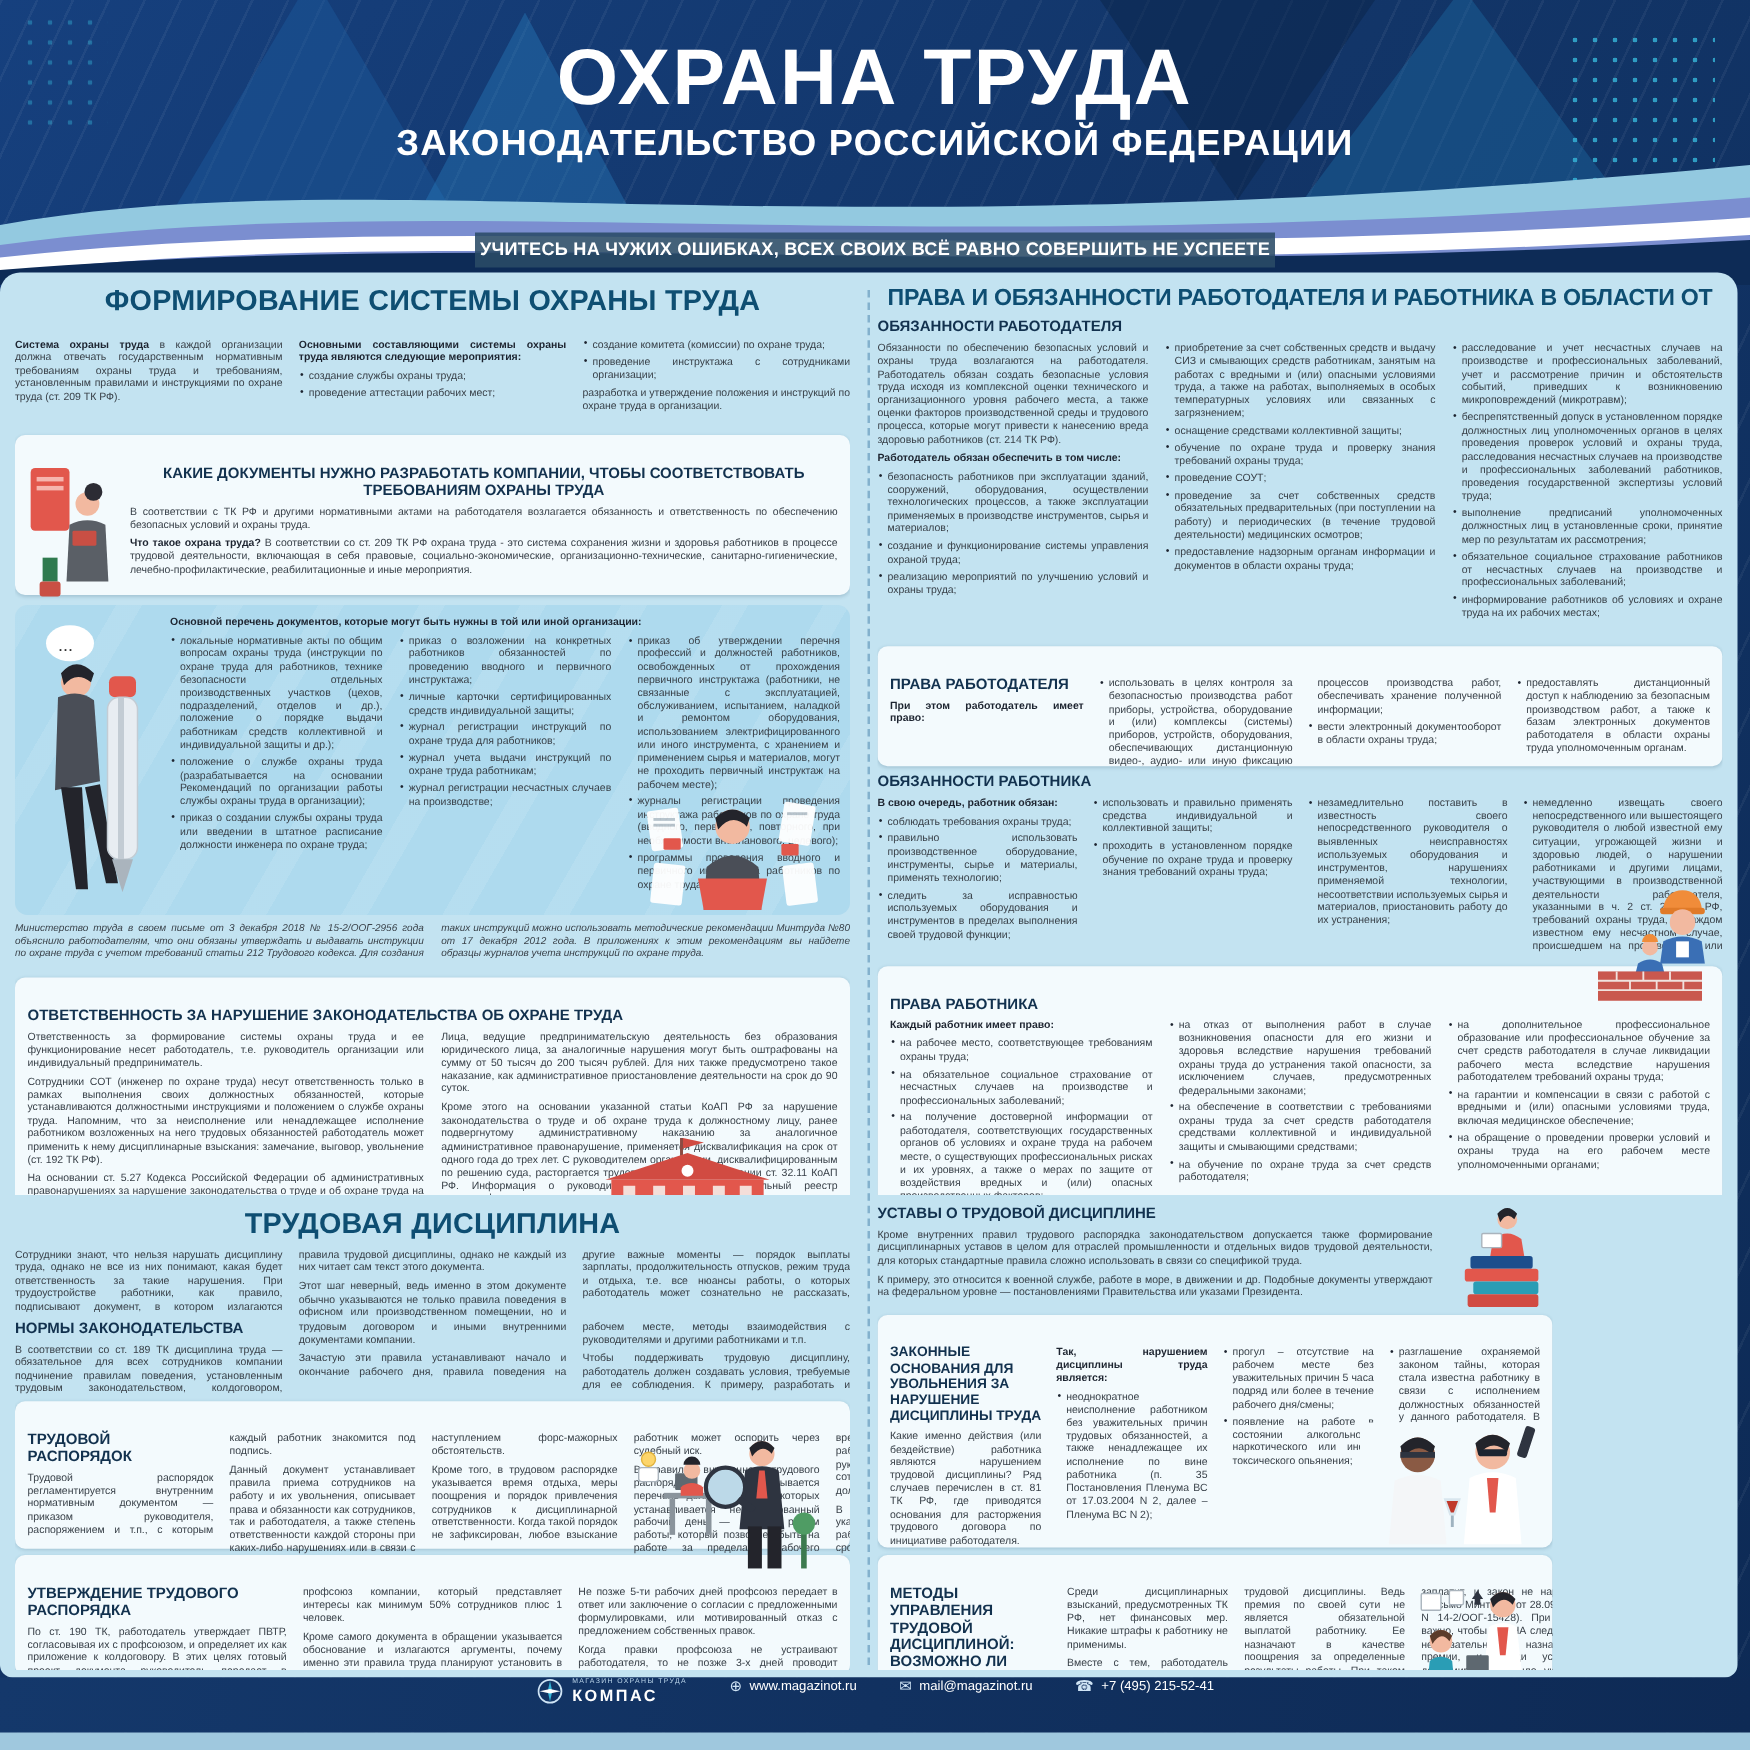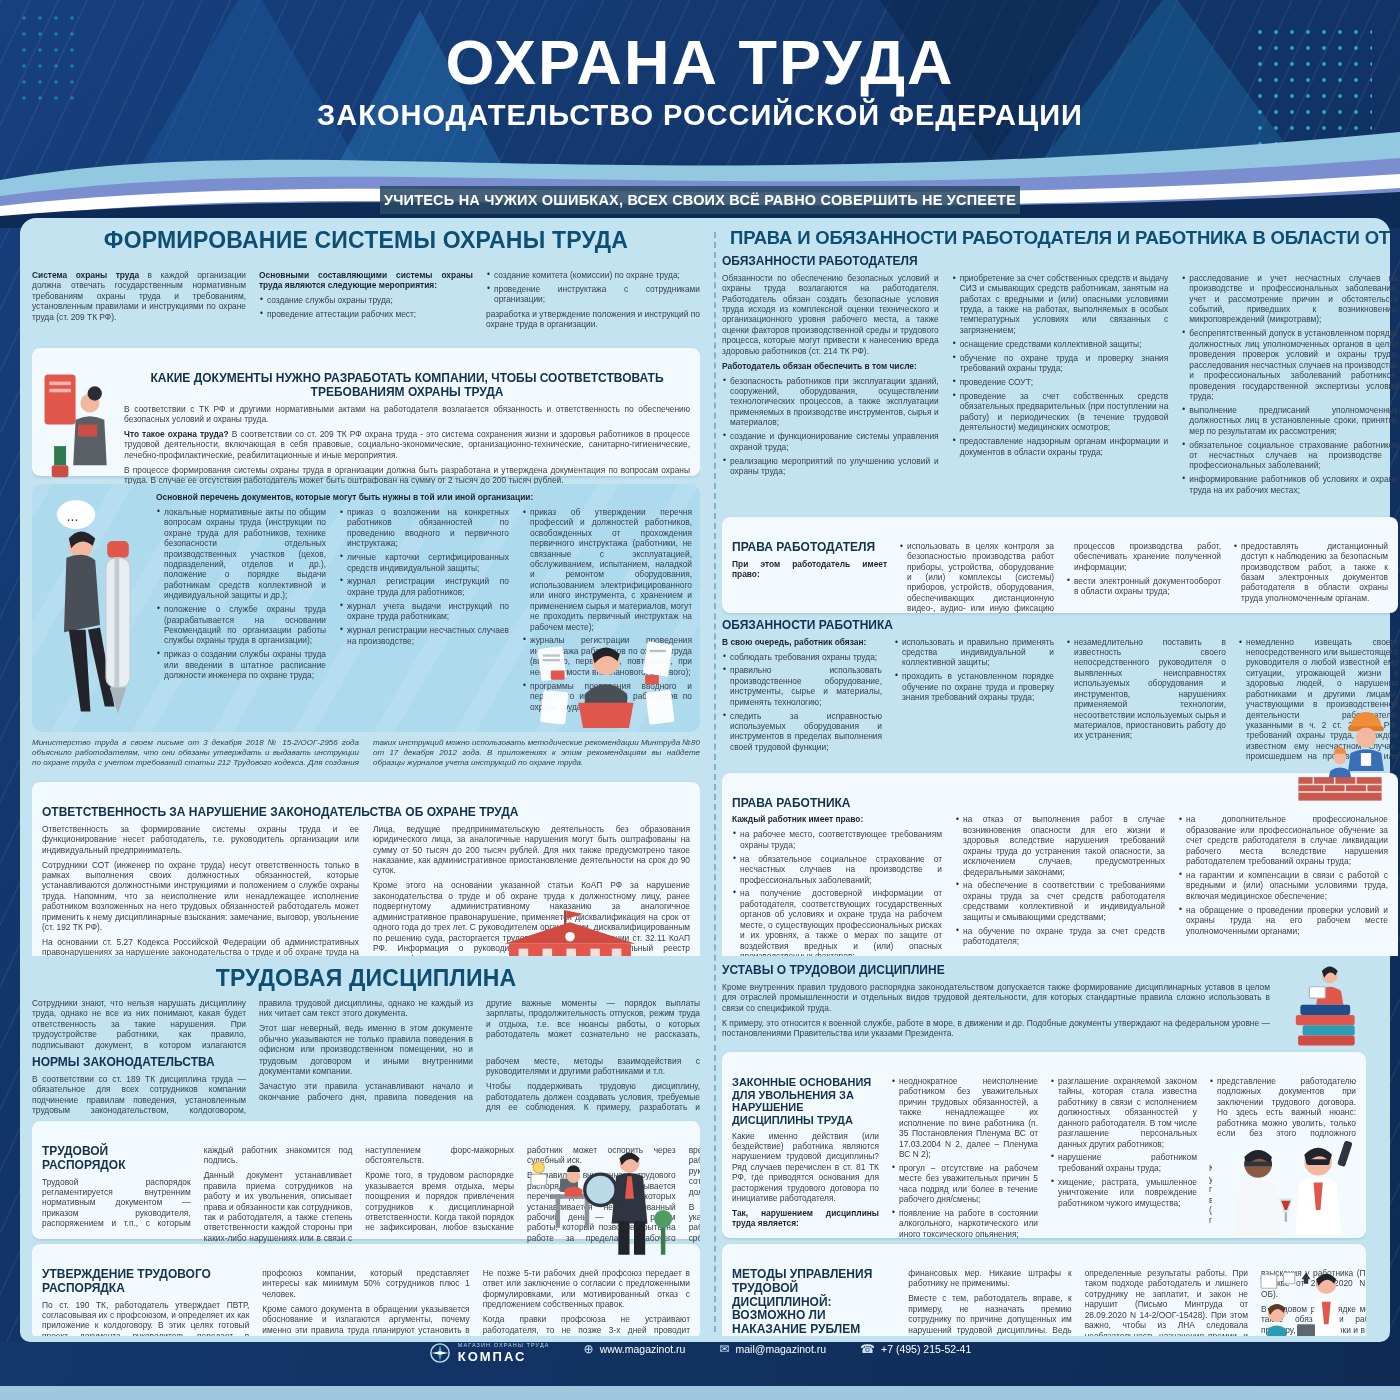--- a/index.html
+++ b/index.html
@@ -15,21 +15,21 @@
   .streaks{position:absolute;inset:0;background:repeating-linear-gradient(115deg,rgba(255,255,255,.05) 0 2px,transparent 2px 26px);}
   .hdr-title{position:absolute;top:26px;left:0;right:0;text-align:center;color:#fff;
     font-size:63px;font-weight:900;letter-spacing:2px;}
   .hdr-sub{position:absolute;top:99px;left:0;right:0;text-align:center;color:#fff;
     font-size:29px;font-weight:800;letter-spacing:1px;}
   .waves{position:absolute;top:118px;left:0;width:1400px;height:110px;}
   .slogan{position:absolute;top:186px;left:380px;width:640px;height:28px;
     background:rgba(42,75,102,.88);color:#fff;font-size:14.5px;font-weight:700;
     display:flex;align-items:center;justify-content:center;letter-spacing:.2px;z-index:5;}
   
-  .main{position:absolute;left:20px;right:10px;top:218px;height:1124px;
+  .main{position:absolute;left:0;right:10px;top:218px;height:1124px;
     background:#c3e3f1;border-radius:16px 16px 10px 10px;z-index:2;}
   .divider-v{position:absolute;left:694px;top:14px;bottom:10px;border-left:2px dashed rgba(26,98,148,.38);}
   .q{position:absolute;overflow:hidden;}
   .sec-title{font-size:23px;font-weight:800;color:#0e4e72;text-align:center;margin:1px 0 6px;letter-spacing:.2px;}
   .sec-title.sm{font-size:18.5px;letter-spacing:-.2px;}
   .h3{font-size:12px;font-weight:800;color:#12314e;text-transform:uppercase;margin:0 0 4px;line-height:1.15;}
   .h3.c{text-align:center;}
   .box{background:#f3fafd;border-radius:8px;padding:24px 10px;box-shadow:0 1px 3px rgba(20,60,90,.18);}
   p,li{font-size:8.4px;line-height:1.24;color:#394149;text-align:justify;margin:0 0 4.5px;}
   .lead{font-weight:700;color:#1d2430;}
@@ -115,21 +115,20 @@
             <circle cx="44" cy="18" r="6" fill="#2c2c34"></circle>
           <path d="M28,40 Q40,34 52,40 L54,78 L26,78 Z" fill="#5a5f66"></path>
           <rect x="30" y="44" width="16" height="10" rx="1" fill="#c94f44"></rect>
           <rect x="10" y="62" width="10" height="16" fill="#2f7a4f"></rect>
             <rect x="8" y="78" width="14" height="10" rx="2" fill="#c94f44"></rect>
         </svg>
         <div>
           <div class="h3 c">КАКИЕ ДОКУМЕНТЫ НУЖНО РАЗРАБОТАТЬ КОМПАНИИ, ЧТОБЫ СООТВЕТСТВОВАТЬ ТРЕБОВАНИЯМ ОХРАНЫ ТРУДА</div>
           <p>В соответствии с ТК РФ и другими нормативными актами на работодателя возлагается обязанность и ответственность по обеспечению безопасных условий и охраны труда.</p>
           <p><b>Что такое охрана труда?</b><span> В соответствии со ст. 209 ТК РФ охрана труда - это система сохранения жизни и здоровья работников в процессе трудовой деятельности, включающая в себя правовые, социально-экономические, организационно-технические, санитарно-гигиенические, лечебно-профилактические, реабилитационные и иные мероприятия.</span></p>
-          <p>В процессе формирования системы охраны труда в организации должна быть разработана и утверждена документация по вопросам охраны труда. В случае ее отсутствия работодатель может быть оштрафован на сумму от 2 тысяч до 200 тысяч рублей.</p>
         </div>
       </div>
 
       <div class="panel rel" style="display:flex;gap:8px;height:248px;padding:8px;margin-bottom:6px;">
         <svg class="ill" width="108" height="230" viewBox="0 0 90 190">
           <ellipse cx="30" cy="18" rx="16" ry="12" fill="#fff"></ellipse>
             <text x="22" y="23" font-size="12" fill="#333">...</text>
           <circle cx="34" cy="44" r="10" fill="#f2b9a0"></circle>
             <path d="M24,38 Q34,26 46,38 L44,44 Q34,36 26,46 Z" fill="#23242b"></path>
           <path d="M22,54 Q36,48 46,56 L50,110 L20,116 Z" fill="#4a4e57"></path>
@@ -358,21 +357,21 @@
           <div>
               <p>По ст. 190 ТК, работодатель утверждает ПВТР, согласовывая их с профсоюзом, и определяет их как приложение к колдоговору. В этих целях готовый проект документа руководитель передает в профсоюз компании, который представляет интересы как минимум 50% сотрудников плюс 1 человек.</p>
               <p>Кроме самого документа в обращении указывается обоснование и излагаются аргументы, почему именно эти правила труда планируют установить в компании.</p>
               <p>Не позже 5-ти рабочих дней профсоюз передает в ответ или заключение о согласии с предложенными формулировками, или мотивированный отказ с предложением собственных правок.</p>
               <p>Когда правки профсоюза не устраивают работодателя, то не позже 3-х дней проводит консультации, по итогам которых может быть установлен компромиссный вариант документа.</p>
             </div>
         </div>
       </div>
     </section>
 
-    <section class="q" style="left:702px;top:746px;width:644px;height:372px;">
+    <section class="q" style="left:702px;top:746px;width:540px;height:372px;">
       <div style="display:flex;gap:10px;">
         <div style="flex:1;">
           <div class="h3">УСТАВЫ О ТРУДОВОЙ ДИСЦИПЛИНЕ</div>
           <div>
               <p>Кроме внутренних правил трудового распорядка законодательством допускается также формирование дисциплинарных уставов в целом для отраслей промышленности и отдельных видов трудовой деятельности, для которых стандартные правила сложно использовать в связи со спецификой труда.</p>
               <p>К примеру, это относится к военной службе, работе в море, в движении и др. Подобные документы утверждают на федеральном уровне — постановлениями Правительства или указами Президента.</p>
             </div>
         </div>
         <svg class="ill" width="86" height="84" viewBox="0 0 76 74">
           <circle cx="44" cy="10" r="7" fill="#f2b9a0"></circle>

